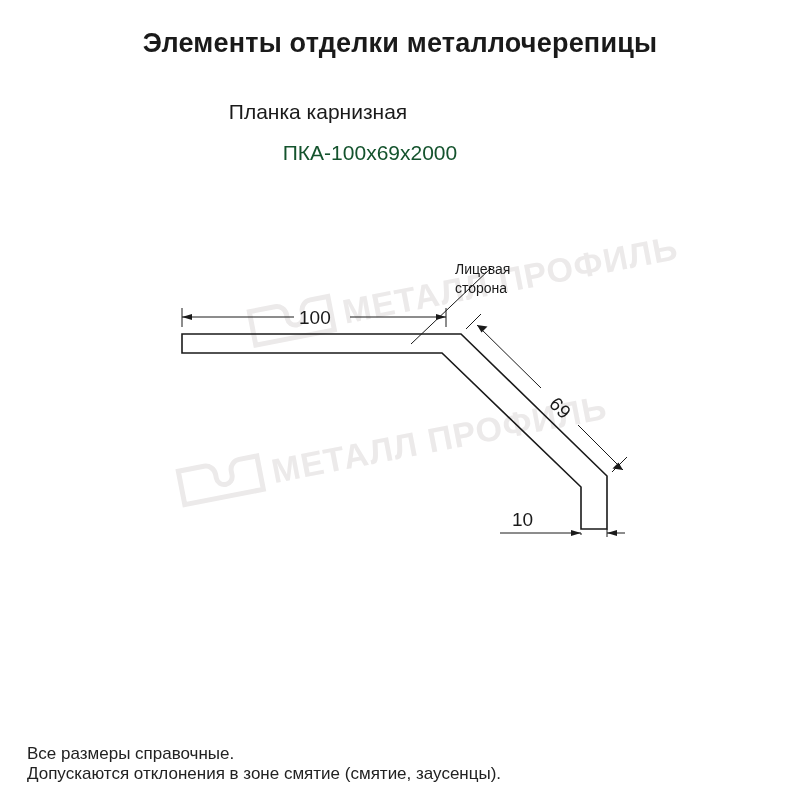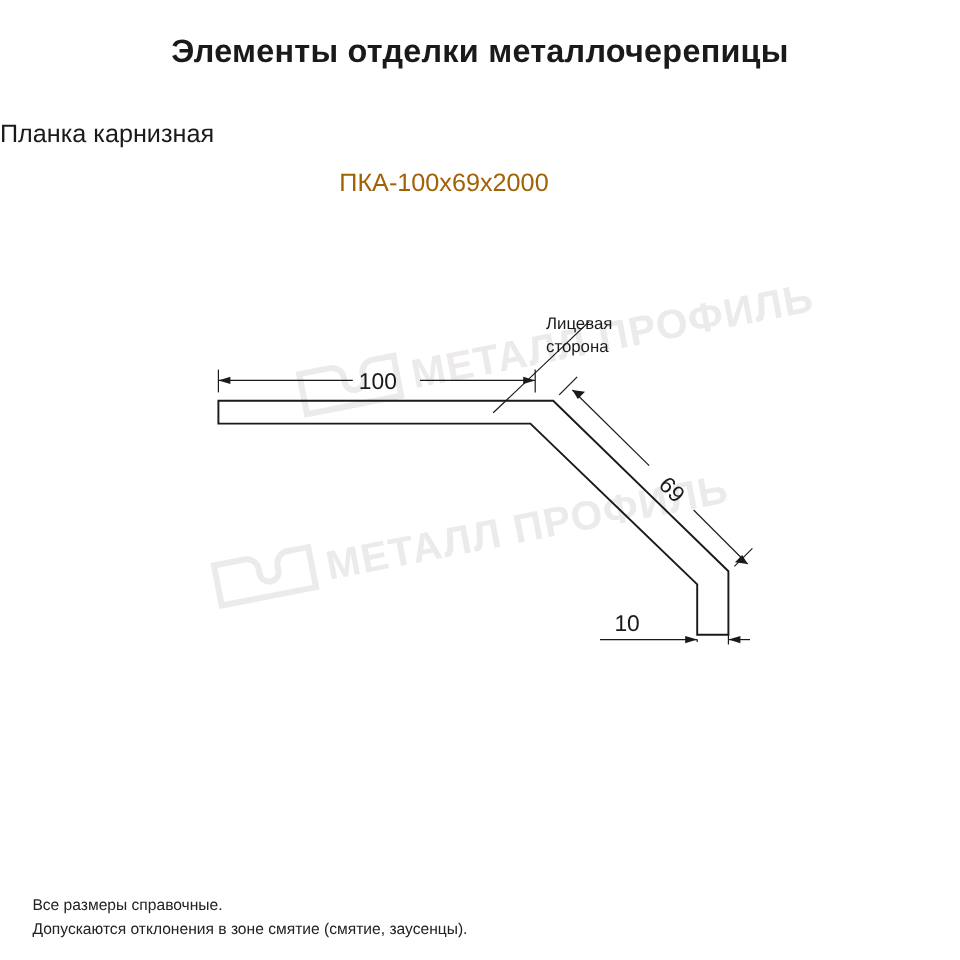--- a/index.html
+++ b/index.html
@@ -28,44 +28,45 @@
     font-size: 27px;
     font-weight: bold;
     letter-spacing: 0.2px;
     color: #1a1a1a;
   }
   .title-sub {
     position: absolute;
     top: 100px;
     left: 0;
     width: 636px;
+    text-align: center;
     font-size: 21px;
     color: #1a1a1a;
   }
   .title-code {
     position: absolute;
     top: 141px;
     left: 0;
     width: 740px;
     text-align: center;
     font-size: 21px;
-    color: #a16207;
+    color: #14532d;
   }
   .drawing {
     position: absolute;
     top: 190px;
     left: 0;
     width: 800px;
     height: 420px;
   }
   .footnotes {
     position: absolute;
     left: 27px;
     bottom: 16px;
-    font-size: 13px;
+    font-size: 17px;
     line-height: 20px;
     color: #222222;
   }
   .footnote-line {
     white-space: nowrap;
   }
   svg { display: block; }
   text {
     font-family: "Liberation Sans", sans-serif;
     fill: #1a1a1a;

